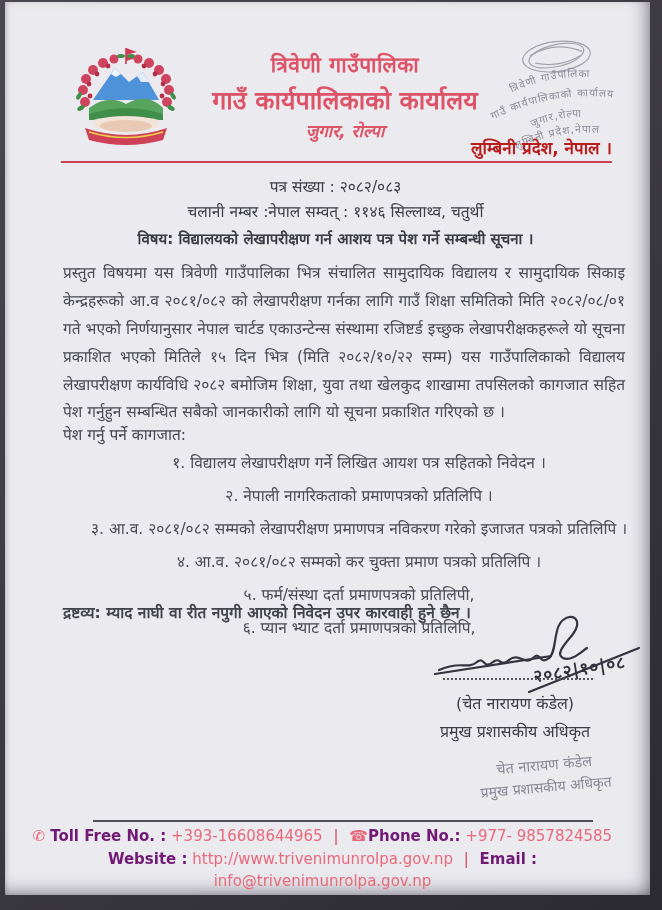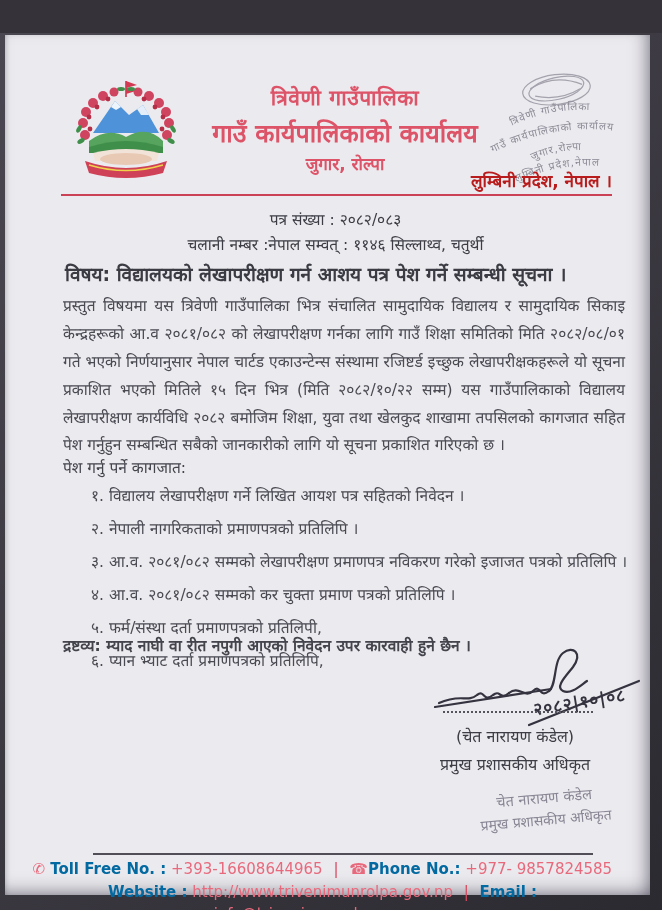--- a/index.html
+++ b/index.html
@@ -3,65 +3,65 @@
 <meta charset="utf-8">
 <style>
   * { margin:0; padding:0; box-sizing:border-box; }
   html,body { width:662px; height:910px; }
   body {
     font-family:"DejaVu Sans","Liberation Sans",sans-serif;
     background:#35323a;
     position:relative;
     overflow:hidden;
   }
-  .scan-frame { position:absolute; inset:0; background:linear-gradient(135deg,#4a4750,#2c2a31);margin-top:33px; }
+  .scan-frame { position:absolute; inset:0; background:linear-gradient(135deg,#4a4750,#2c2a31); }
   .page {
     position:absolute; left:5px; top:2px; right:12px; bottom:15px;
     background:#ebeaee;
     box-shadow:inset -14px 0 18px -12px rgba(40,35,55,.55), inset 0 -14px 18px -12px rgba(40,35,55,.5), inset 3px 0 6px -4px rgba(40,35,55,.4);
   }
 
   
   .emblem { position:absolute; left:58px; top:40px; width:126px; height:108px; }
   .head-center { position:absolute; left:190px; top:48px; width:300px; text-align:center; color:#dd5368; }
   .head-line1 { font-size:21px; font-weight:600; letter-spacing:.5px; }
   .head-line2 { font-size:25px; font-weight:600; margin-top:4px; white-space:nowrap; }
-  .head-line3 { font-size:17px; font-weight:600; margin-top:3px; }
+  .head-line3 { font-size:17px; font-weight:600; margin-top:3px;font-style:italic; }
   .round-stamp { position:absolute; left:468px; top:26px; width:180px; height:130px; transform:rotate(-7deg); opacity:.85; }
   .province { position:absolute; right:38px; top:134px; font-size:17px; font-weight:600; color:#b91c1c; }
   .red-rule { position:absolute; left:56px; right:38px; top:159px; height:2px; background:#cb4257; }
 
   
   .meta-row { position:absolute; left:56px; right:40px; display:flex; justify-content:center; font-size:15.5px; color:#3d3d46; }
   .meta-row.r1 { top:173px; }
   .meta-row.r2 { top:198px; }
-  .subject { position:absolute; left:60px; right:44px; top:226px; font-size:19px; font-weight:700; color:#3b3b44; }
+  .subject { position:absolute; left:60px; right:44px; top:226px; text-align:center; font-size:15px; font-weight:700; color:#3b3b44; }
 
   
   .body-par { position:absolute; left:58px; width:562px; top:258px; font-size:15.5px; line-height:1.8; text-align:justify; color:#4a4a53; }
   .list-head { position:absolute; left:58px; top:421px; font-size:15.5px; color:#44444d; }
   .doc-list { position:absolute; left:86px; top:449px; font-size:15.5px; color:#4a4a53; }
-  .doc-list div { margin-bottom:11px; }
+  .doc-list div { margin-bottom:11px;text-align:center; }
   .note { position:absolute; left:58px; top:599px; font-size:15.5px; color:#44444d;font-weight:bold; }
 
   
   .sig-art { position:absolute; left:428px; top:602px; width:215px; height:92px; }
   .sig-date { position:absolute; left:528px; top:655px; font-size:17px; color:#33323e; transform:rotate(-9deg); letter-spacing:1px; font-weight:600; }
   .sig-dots { position:absolute; left:438px; top:676px; width:150px; border-bottom:2px dotted #55545e; }
   .sig-block { position:absolute; left:400px; width:220px; top:690px; text-align:center; color:#3d3d46; }
   .sig-name { font-size:16px; }
   .sig-title { font-size:16px; margin-top:6px; }
   .sig-stamp { position:absolute; left:450px; width:180px; top:752px; text-align:center; color:#7e7a8a; transform:rotate(-5deg); opacity:.9; }
   .sig-stamp .l1 { font-size:14.5px; }
   .sig-stamp .l2 { font-size:14px; margin-top:3px; }
 
   
   .footer-rule { position:absolute; left:88px; width:500px; top:818px; height:2px; background:#514e58; }
   .footer { position:absolute; left:20px; right:30px; top:823px; text-align:center; font-size:15px; color:#e8697c; line-height:1.5; }
-  .footer b { color:#0369a1; }
+  .footer b { color:#701a75; }
   .footer .sep { color:#d8485e; padding:0 6px; }
   .f-icon { font-size:15px; }
 </style>
 </head>
 <body>
 
 <div class="scan-frame">
   <div class="page">
 
     <svg class="emblem" viewBox="0 0 126 108">

